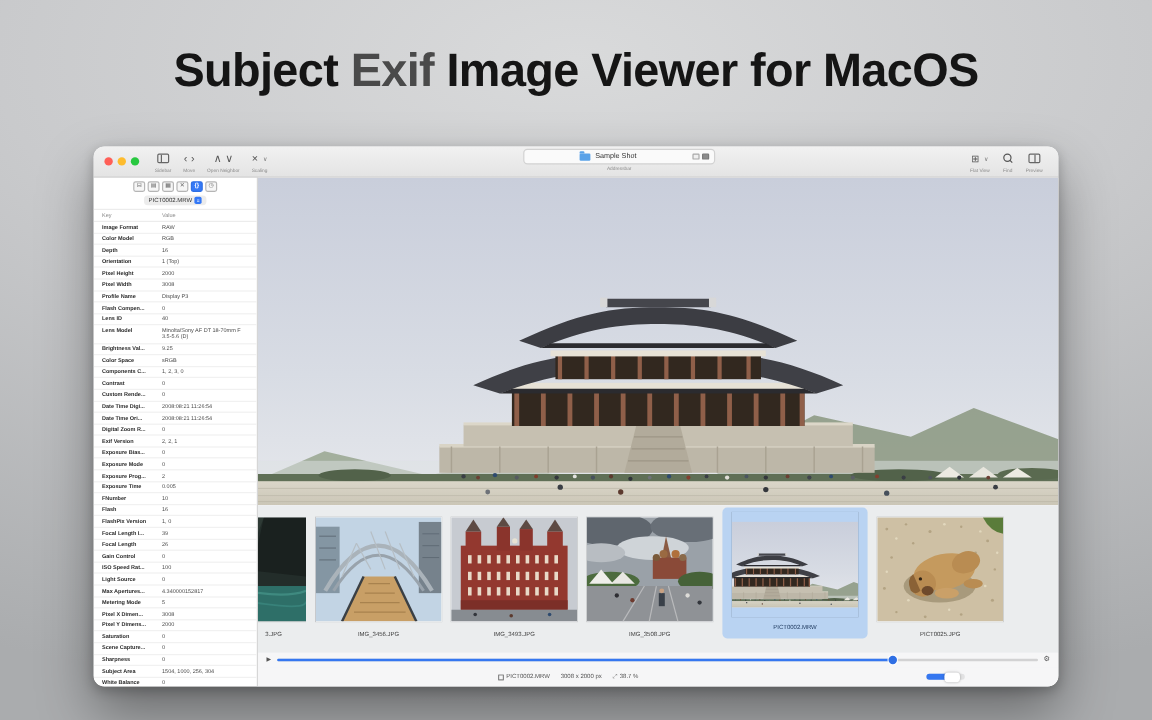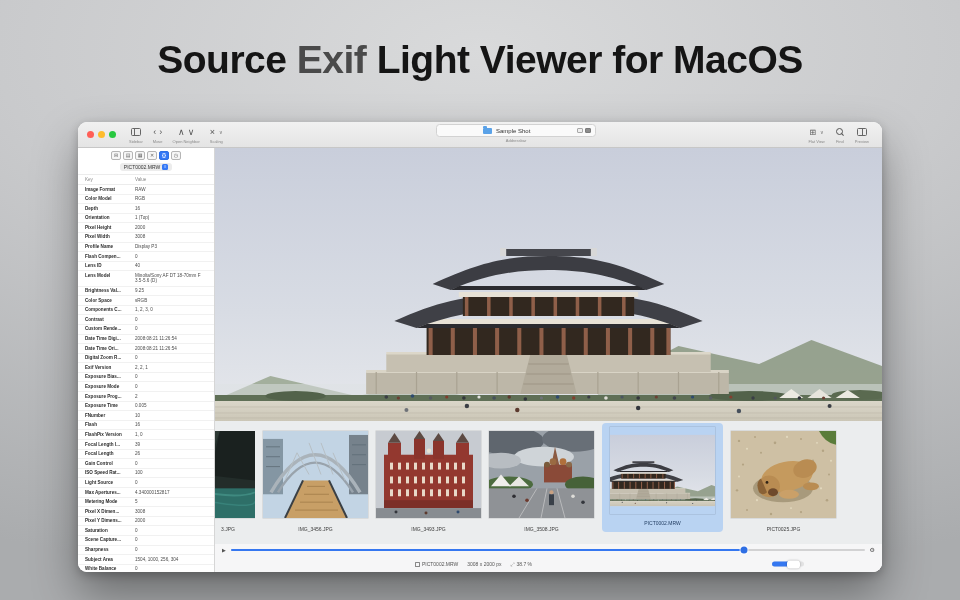--- a/index.html
+++ b/index.html
@@ -232,21 +232,21 @@
           <circle cx="300" cy="262" r="2.2" fill="#5c3a2e"></circle>
         <circle cx="420" cy="260" r="2.2" fill="#33363c"></circle>
           <circle cx="520" cy="263" r="2.2" fill="#46505c"></circle>
         <circle cx="610" cy="258" r="2" fill="#3a3e45"></circle>
           <circle cx="190" cy="262" r="2" fill="#6e7278"></circle>
       </g>
     </symbol>
   </defs>
 </svg>
 
-<div class="headline"><span>Source </span><span class="hl-mid">Exif</span><span> Light Viewer for MacOS</span></div>
+<div class="headline"><span>Subject </span><span class="hl-mid">Exif</span><span> Image Viewer for MacOS</span></div>
 
 <div class="window">
 
   <div class="toolbar">
     <div class="lights">
       <span class="light red"></span>
       <span class="light yellow"></span>
       <span class="light green"></span>
     </div>
     <div class="tbtn">

